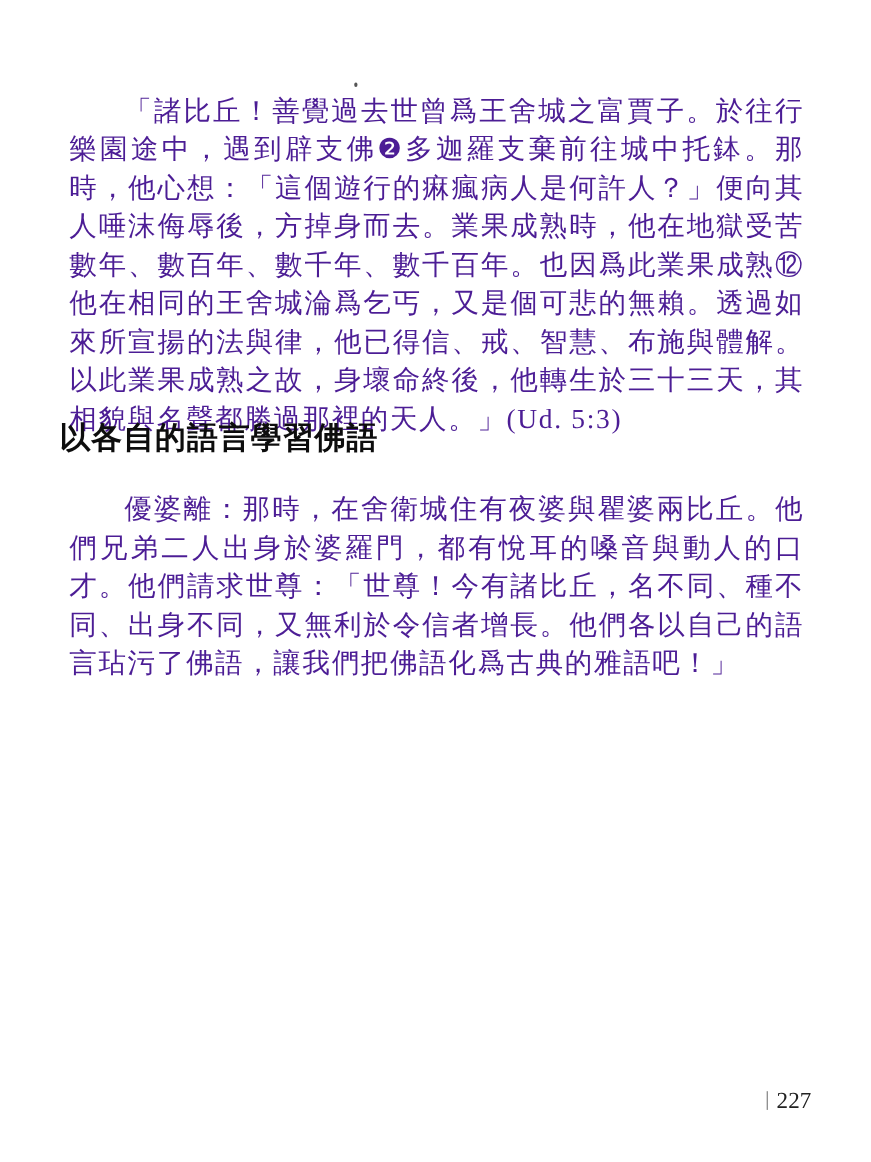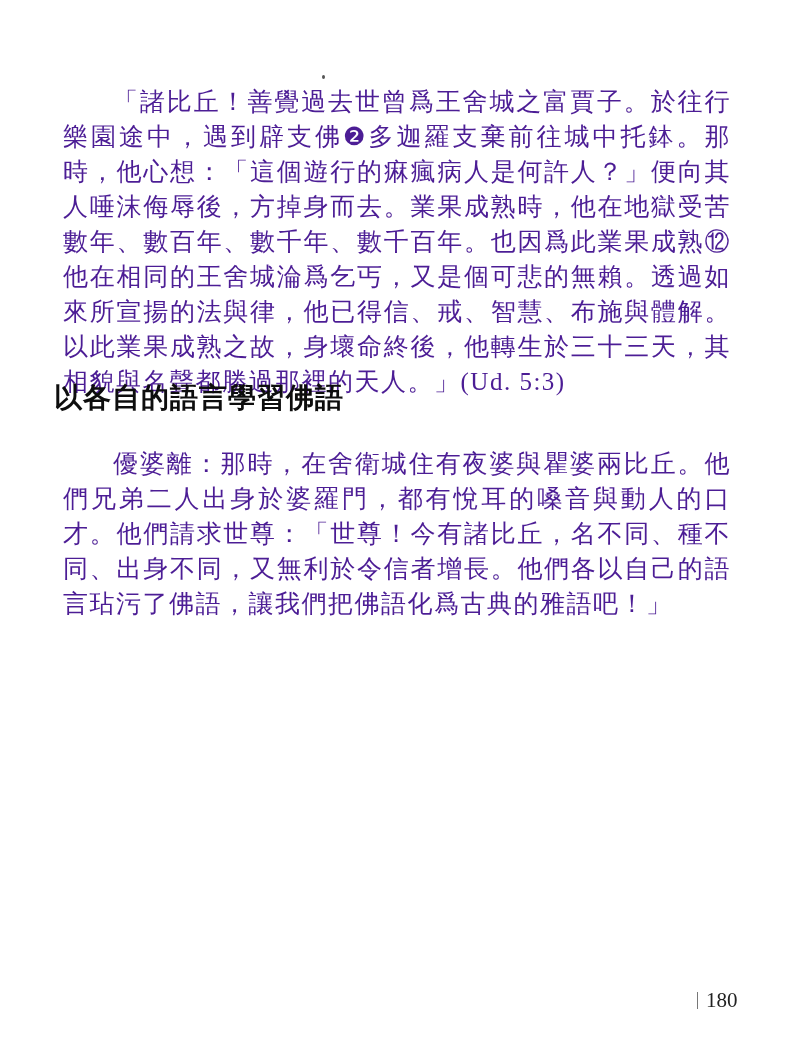--- a/index.html
+++ b/index.html
@@ -99,16 +99,16 @@
   <div class="flow">
     <p class="body-text indent">
       <span class="speaker">優婆離：</span><span>那時，在舍衛城住有夜婆與瞿婆兩比丘。他們兄弟二人出身於婆羅門，都有悅耳的嗓音與動人的口才。他們請求世尊：「世尊！今有諸比丘，名不同、種不同、出身不同，又無利於令信者增長。他們各以自己的語言玷污了佛語，讓我們把佛語化爲古典的雅語吧！」</span>
     </p>
   </div>
 
 
 
   <div class="page-number">
     <span class="pn-bar"></span>
-    <span>180</span>
+    <span>227</span>
   </div>
 
 </div>
 
 </body></html>

